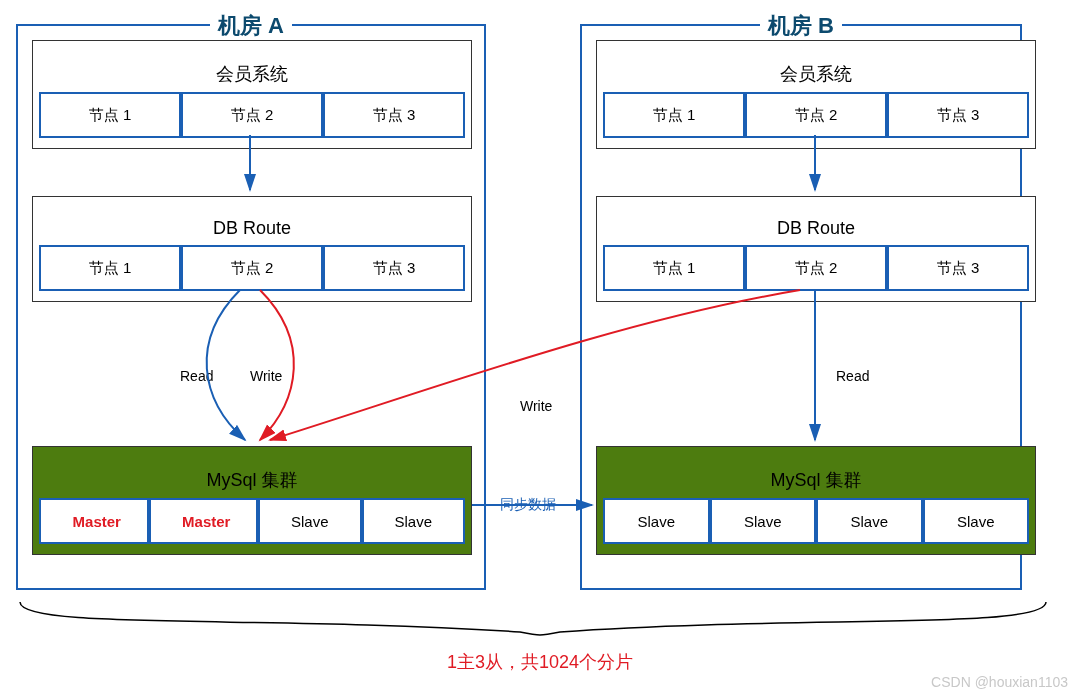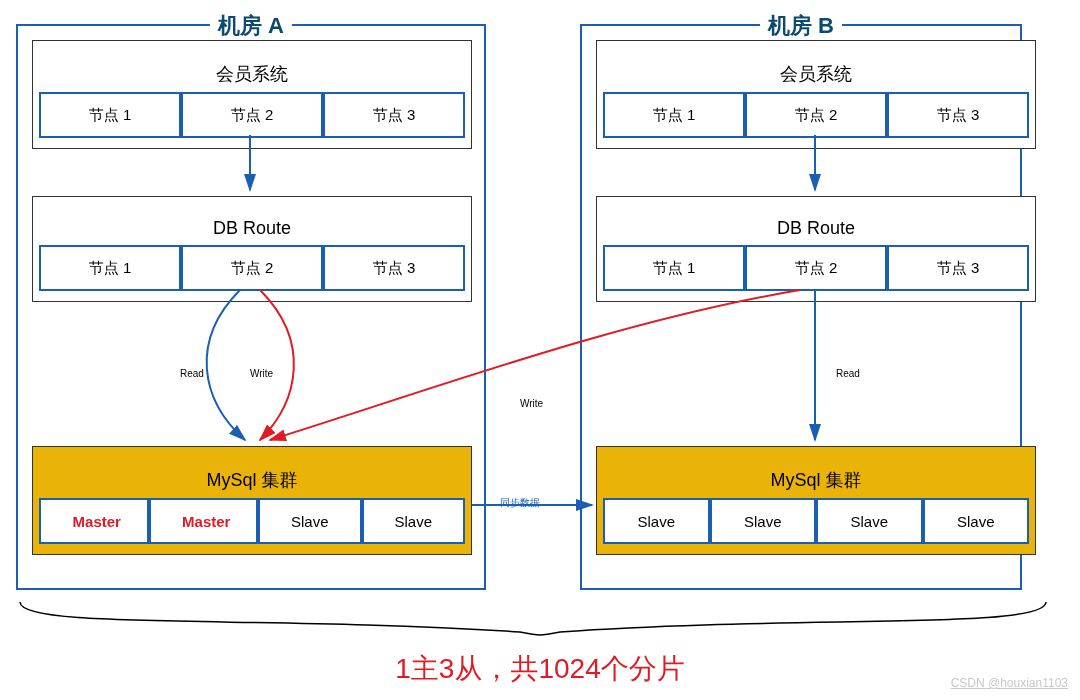--- a/index.html
+++ b/index.html
@@ -33,54 +33,53 @@
     border: 1.5px solid #333;
     background: #fff;
   }
   .section-title {
     text-align: center;
     font-size: 18px;
     padding: 4px 0 6px 0;
     color: #000;
     margin-top: 17px;
   }
-  .section.mysql { background: #eab308; border: 1.5px solid #333; }
+  .section.mysql { background: #4d7c0f; border: 1.5px solid #333; }
   .nodes { display: flex; justify-content: space-around; padding: 0 6px 10px 6px; }
   .node {
     border: 2px solid #1a5fb4;
     background: #fff;
     height: 46px;
     flex: 1;
     display: flex;
     align-items: center;
     justify-content: center;
     font-size: 15px;
     color: #000;
   }
   .node.master { color: #e01b24; font-weight: 600; padding-left: 6px; }
   .arrow-label {
     position: absolute;
-    font-size: 10px;
+    font-size: 14px;
     color: #000;
   }
   .caption {
     position: absolute;
     left: 50%;
     transform: translateX(-50%);
     color: #e01b24;
-    font-size: 28px;
+    font-size: 18px;
     text-align: center;
   }
   .watermark {
     position: absolute;
     right: 12px;
     bottom: 10px;
-    font-size: 12px;
+    font-size: 14px;
     color: #c8c8c8;
-    text-decoration: underline;
   }
   svg.overlay {
     position: absolute;
     top: 0; left: 0;
     width: 1080px; height: 700px;
     pointer-events: none;
   }
 </style>
 </head>
 <body>

